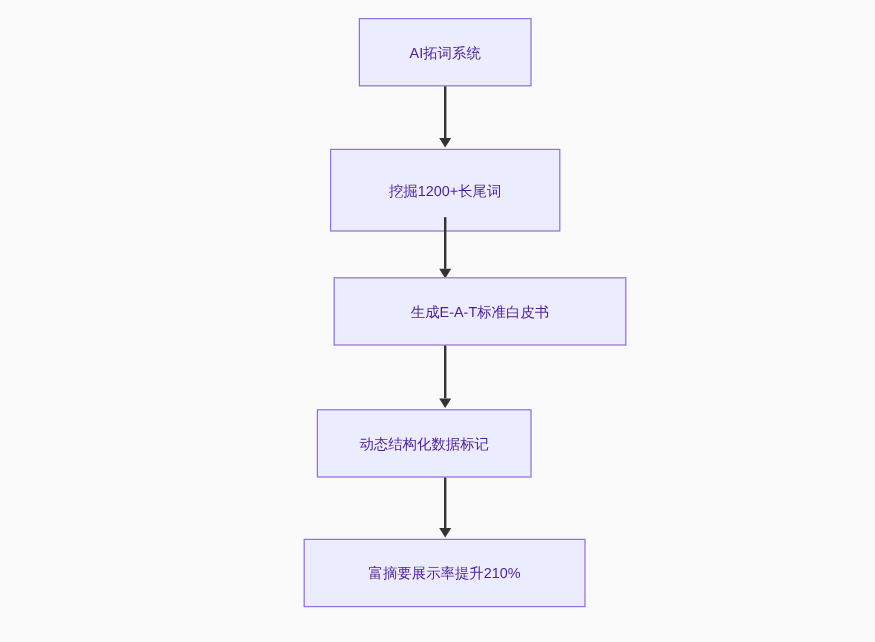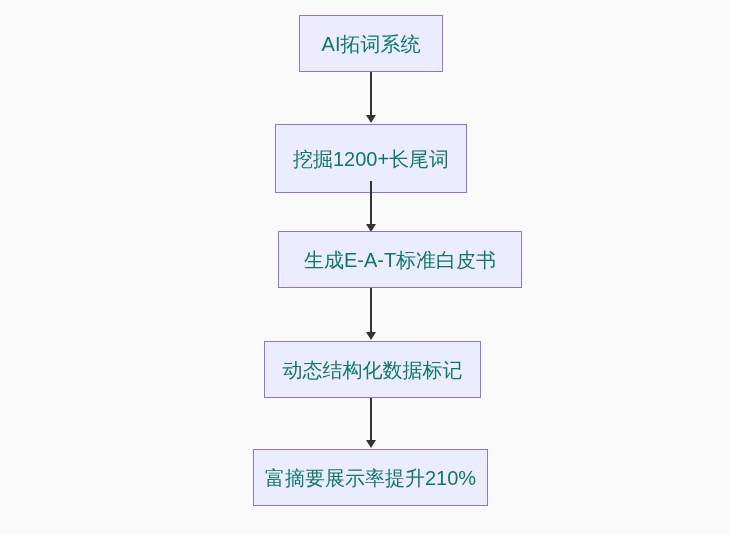--- a/index.html
+++ b/index.html
@@ -19,29 +19,29 @@
     height: 535px;
   }
   .node {
     position: absolute;
     box-sizing: border-box;
     background: #ECECFF;
     border: 1.5px solid #9370DB;
     display: flex;
     align-items: center;
     justify-content: center;
-    color: #0f766e;
-    font-size: 20px;
+    color: #4c1d95;
+    font-size: 12px;
     line-height: 1;
     white-space: nowrap;
   }
   #node-0 { left: 299px; top: 15px;  width: 144px; height: 57px; }
   #node-1 { left: 275px; top: 124px; width: 192px; height: 69px; }
   #node-2 { left: 278px; top: 231px; width: 244px; height: 57px; }
-  #node-3 { left: 264px; top: 341px; width: 217px; height: 57px; }
+  #node-3 { left: 264px; top: 341px; width: 179px; height: 57px; }
   #node-4 { left: 253px; top: 449px; width: 235px; height: 57px; }
 
   .edge {
     position: absolute;
     left: 366px;
     width: 10px;
   }
   #edge-0 { top: 72px;  height: 51px; }
   #edge-1 { top: 181px; height: 51px; }
   #edge-2 { top: 288px; height: 52px; }

